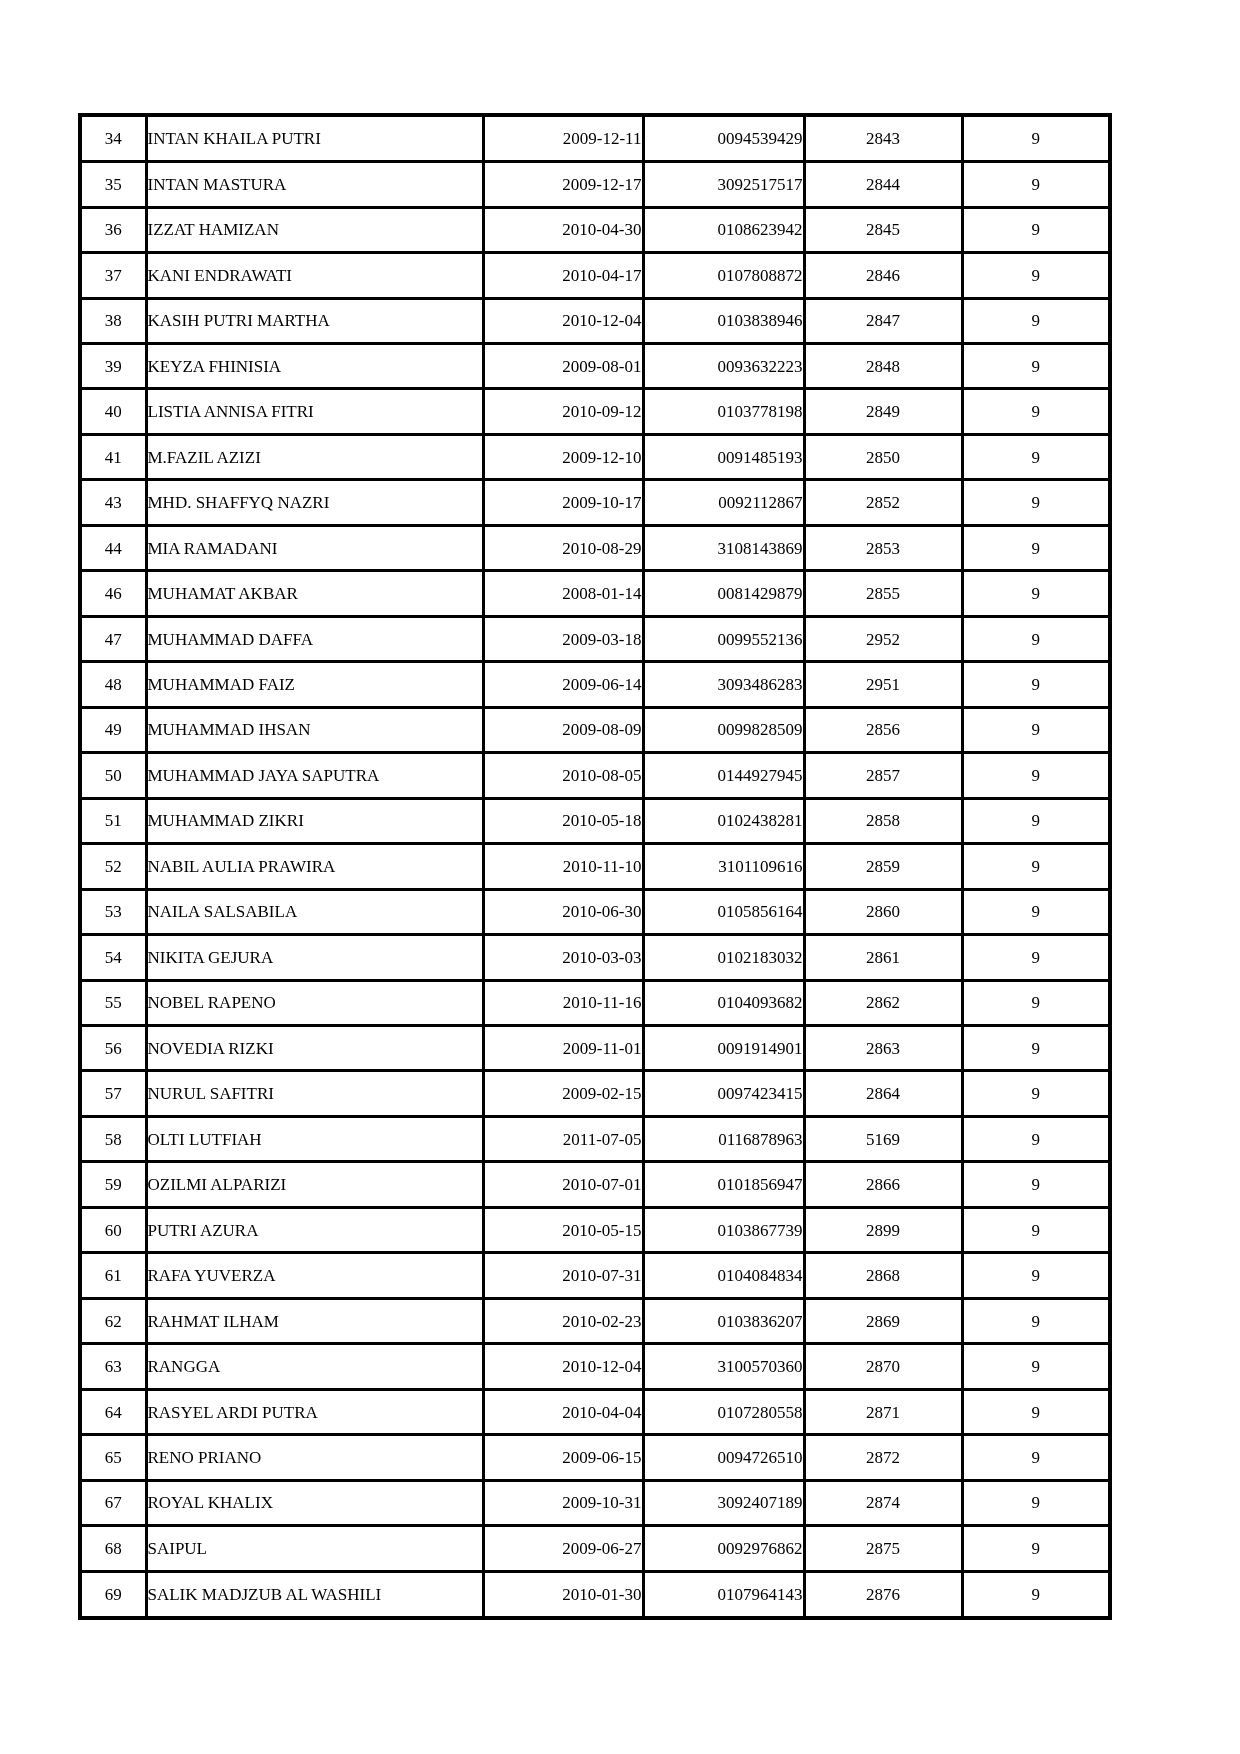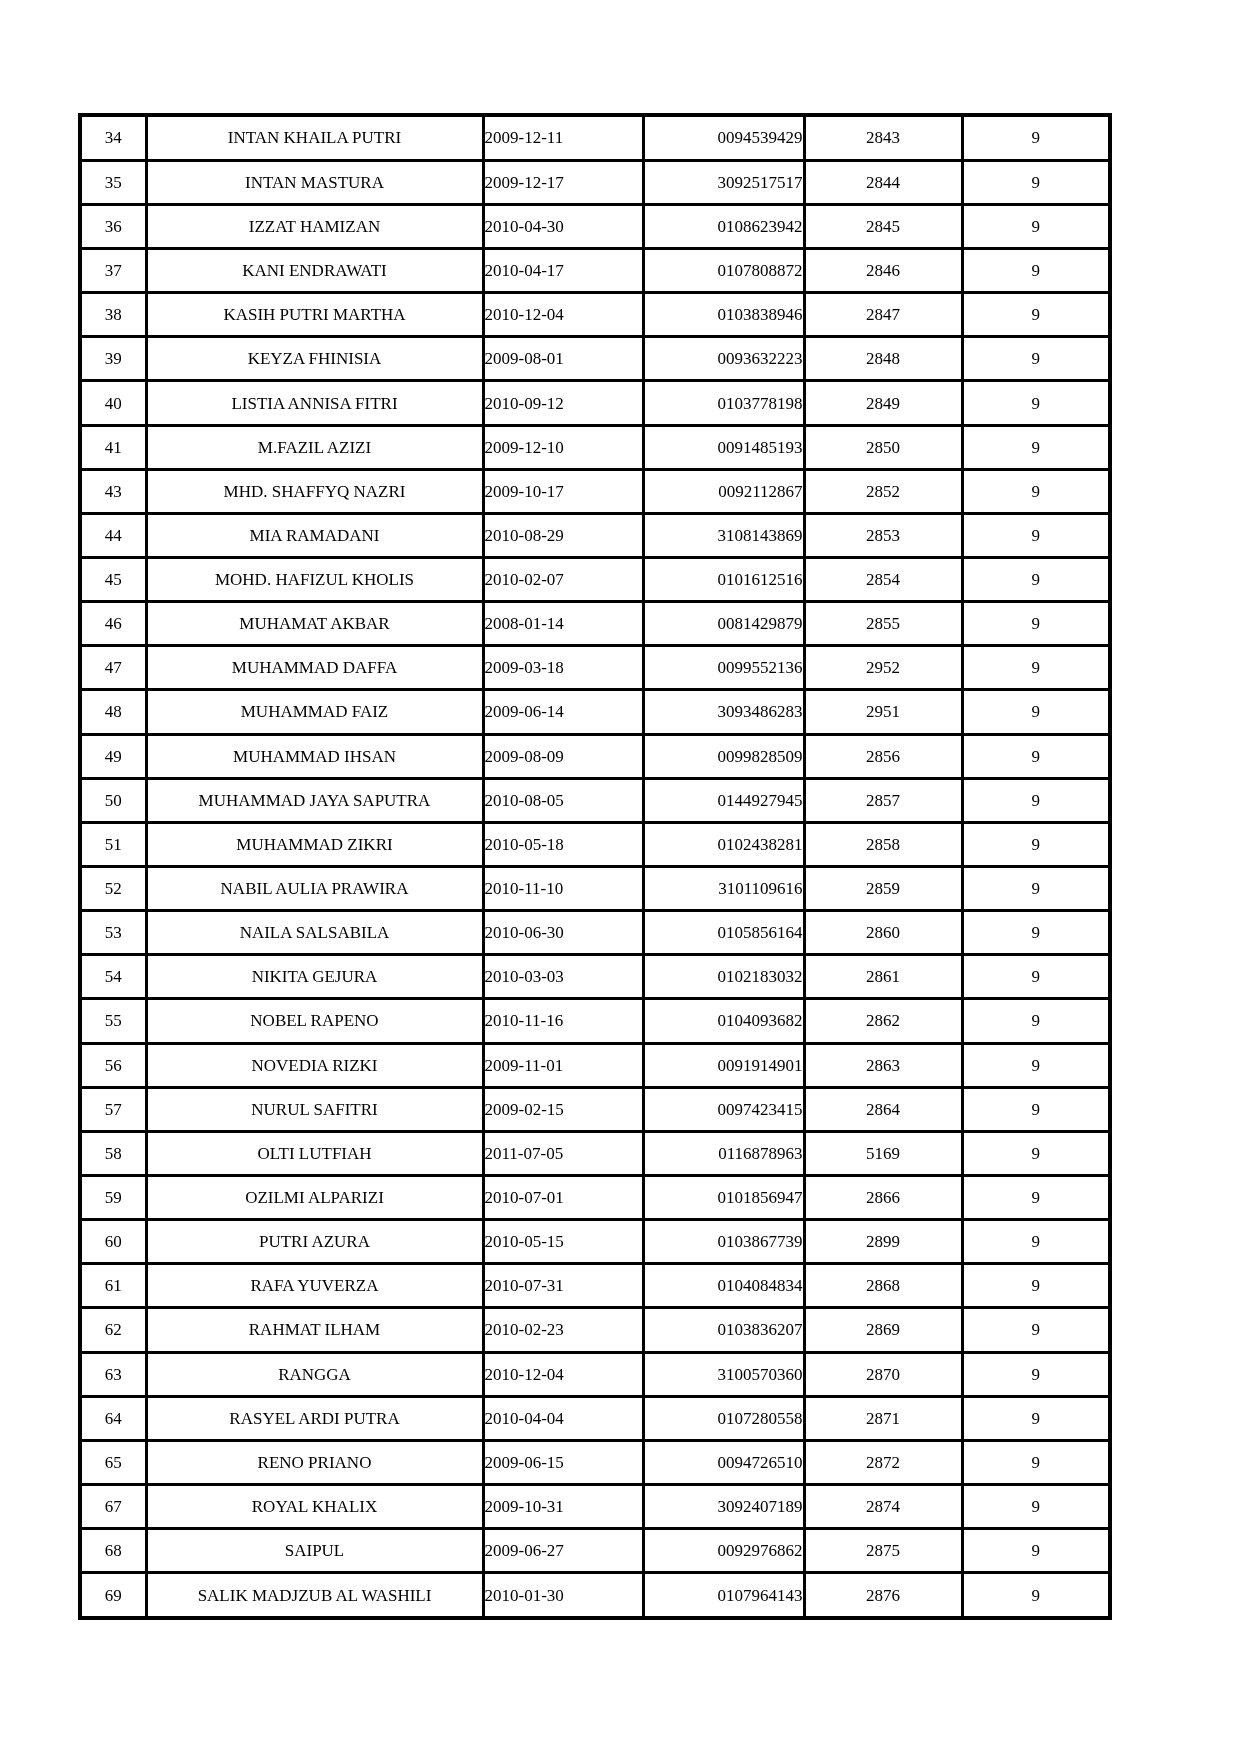--- a/index.html
+++ b/index.html
@@ -28,22 +28,22 @@
   table.roster td {
     border: 3px solid #000000;
     font-size: 17px;
     line-height: 1;
     vertical-align: middle;
     overflow: hidden;
     white-space: nowrap;
     padding: 0;
   }
   td.c-no     { text-align: center; }
-  td.c-name   { text-align: center; padding-left: 5px; }
-  td.c-date   { text-align: left; }
+  td.c-name   { text-align: left; padding-left: 5px; }
+  td.c-date   { text-align: right; }
   td.c-id     { text-align: right; }
   td.c-serial { text-align: center; }
   td.c-grade  { text-align: center; }
 </style>
 </head>
 <body>
 
 <div class="sheet">
   <table class="roster">
     <colgroup>
@@ -129,28 +129,20 @@
         </tr>
         <tr>
           <td class="c-no">44</td>
           <td class="c-name">MIA RAMADANI</td>
           <td class="c-date">2010-08-29</td>
           <td class="c-id">3108143869</td>
           <td class="c-serial">2853</td>
           <td class="c-grade">9</td>
         </tr>
         <tr>
-          <td class="c-no">45</td>
-          <td class="c-name">MOHD. HAFIZUL KHOLIS</td>
-          <td class="c-date">2010-02-07</td>
-          <td class="c-id">0101612516</td>
-          <td class="c-serial">2854</td>
-          <td class="c-grade">9</td>
-        </tr>
-        <tr>
           <td class="c-no">46</td>
           <td class="c-name">MUHAMAT AKBAR</td>
           <td class="c-date">2008-01-14</td>
           <td class="c-id">0081429879</td>
           <td class="c-serial">2855</td>
           <td class="c-grade">9</td>
         </tr>
         <tr>
           <td class="c-no">47</td>
           <td class="c-name">MUHAMMAD DAFFA</td>

